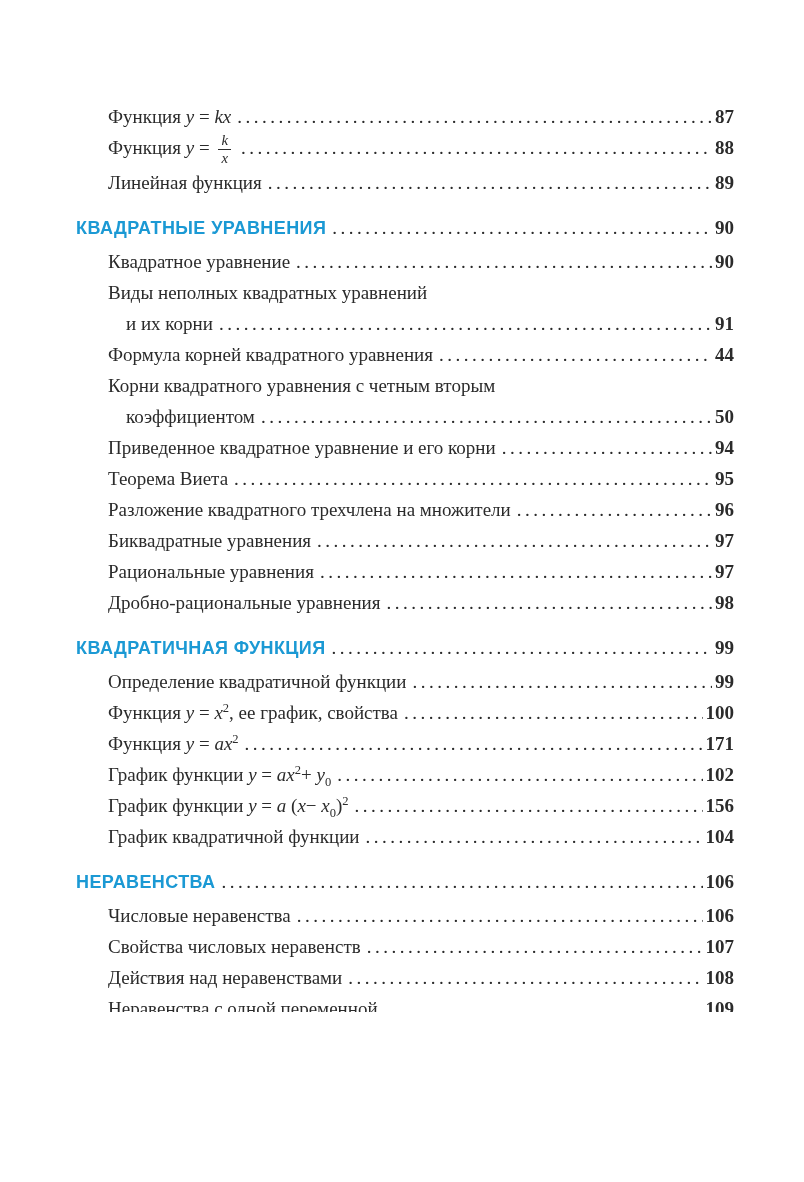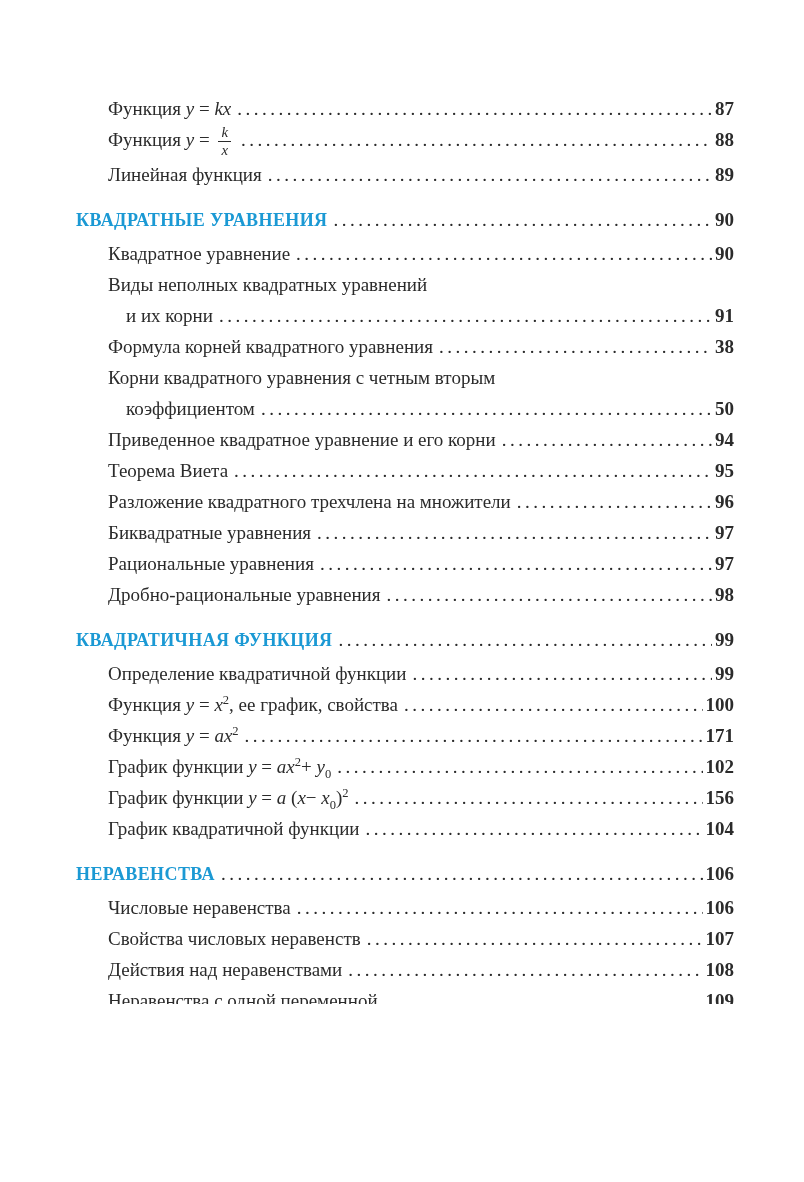--- a/index.html
+++ b/index.html
@@ -3,39 +3,39 @@
 <meta charset="utf-8">
 <style>
   * { margin: 0; padding: 0; box-sizing: border-box; }
   html, body { background: #ffffff; }
   body { font-family: "Liberation Serif", serif; }
 
   .page {
     position: relative;
     width: 804px;
     height: 1004px;
-    margin: 0 auto;
+    margin: 8px auto;
     background: #ffffff;
     padding: 93px 70px 0 76px;
     overflow: hidden;
   }
 
   .toc-row {
     display: flex;
     align-items: baseline;
     font-size: 19px;
     line-height: 31px;
     color: #2b2b2b;
   }
   .entry-row { padding-left: 32px; }
   .entry-row.cont { padding-left: 50px; text-align: right; }
 
   .header-row { margin-top: 14px; margin-bottom: 2px; }
   .header-text {
-    font-family: Liberation Serif, serif;
+    font-family: Liberation Sans, sans-serif;
     font-weight: bold;
     font-size: 18px;
     letter-spacing: 0.4px;
     color: #1b99d4;
     white-space: pre;
   }
 
   .entry-text { white-space: pre; }
 
   .dots {
@@ -114,21 +114,21 @@
         <span class="entry-text"><span>Виды неполных квадратных уравнений</span></span>
       </div>
       <div class="toc-row entry-row cont">
         <span class="entry-text"><span>и их корни</span></span>
         <span class="dots"></span>
         <span class="pagenum">91</span>
       </div>
       <div class="toc-row entry-row">
         <span class="entry-text"><span>Формула корней квадратного уравнения</span></span>
         <span class="dots"></span>
-        <span class="pagenum">38</span>
+        <span class="pagenum">44</span>
       </div>
       <div class="toc-row entry-row">
         <span class="entry-text"><span>Корни квадратного уравнения с четным вторым</span></span>
       </div>
       <div class="toc-row entry-row cont">
         <span class="entry-text"><span>коэффициентом</span></span>
         <span class="dots"></span>
         <span class="pagenum">50</span>
       </div>
       <div class="toc-row entry-row">

